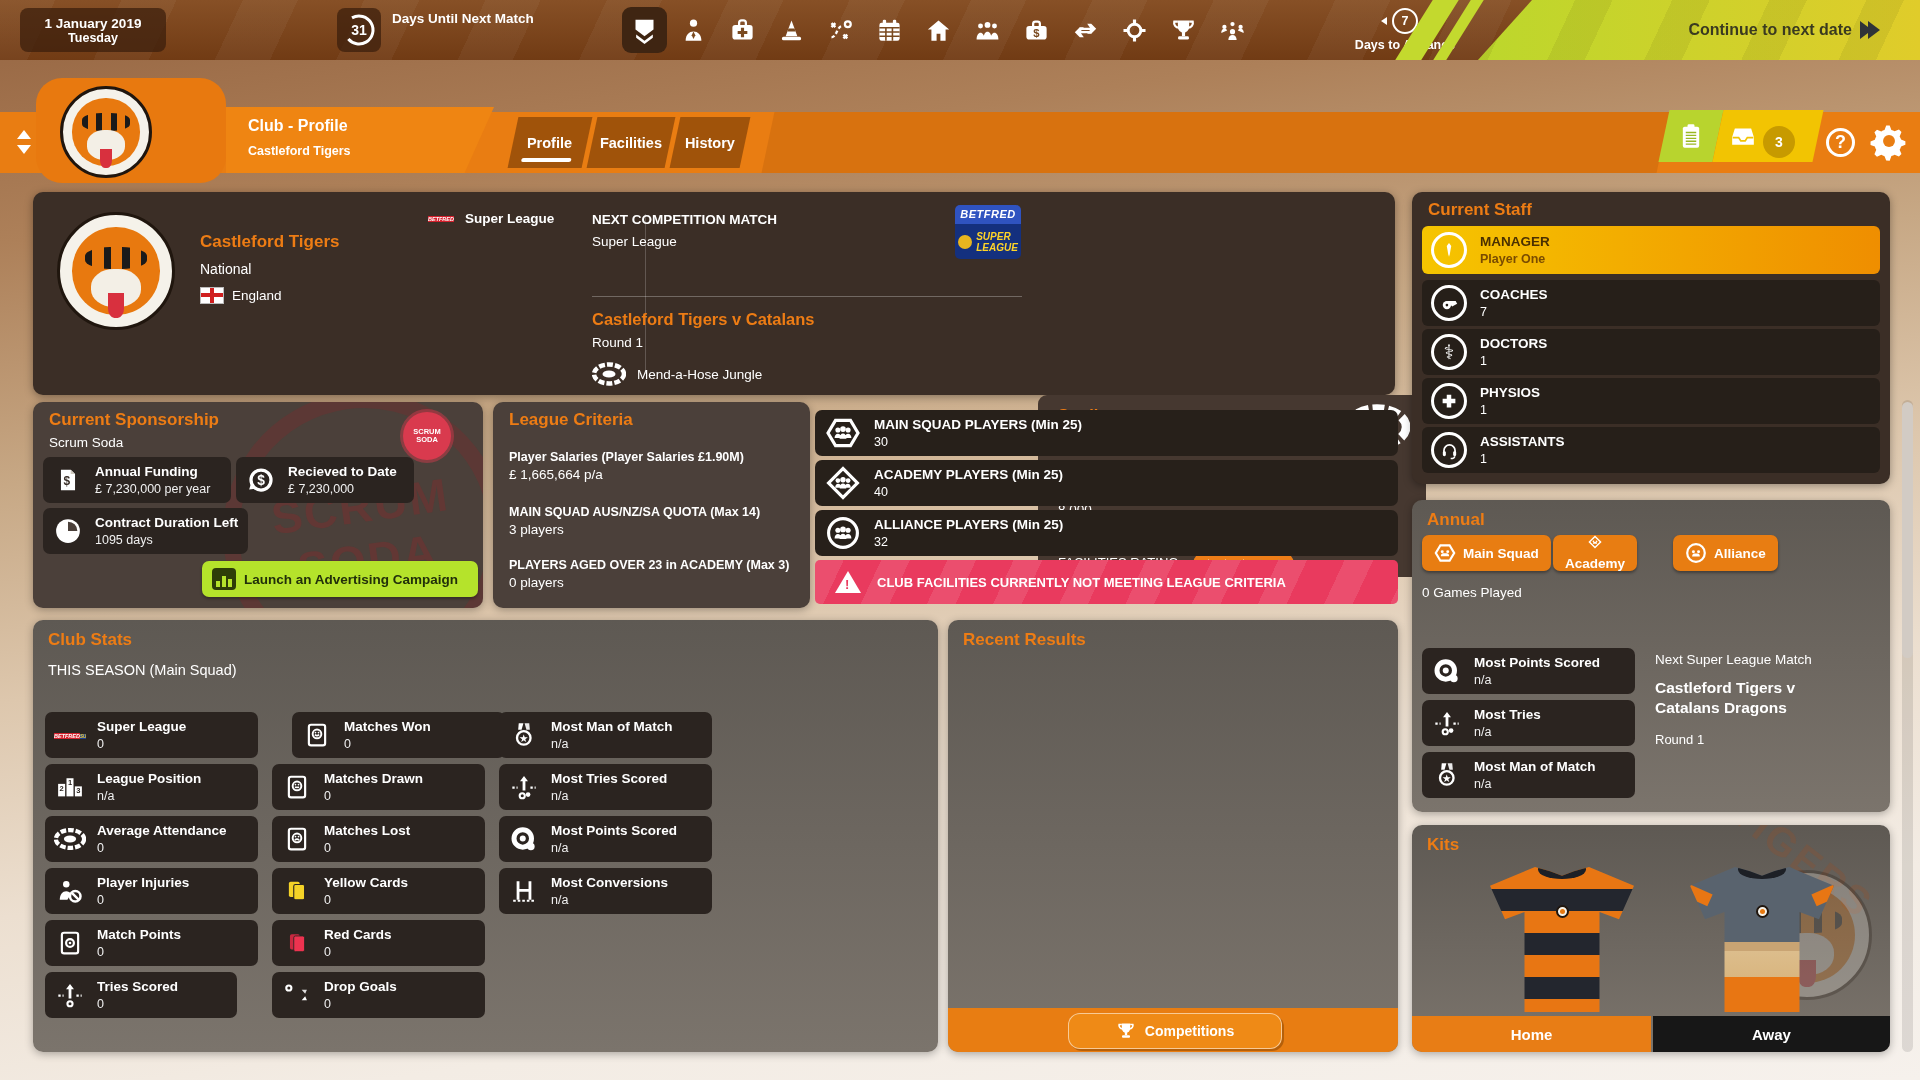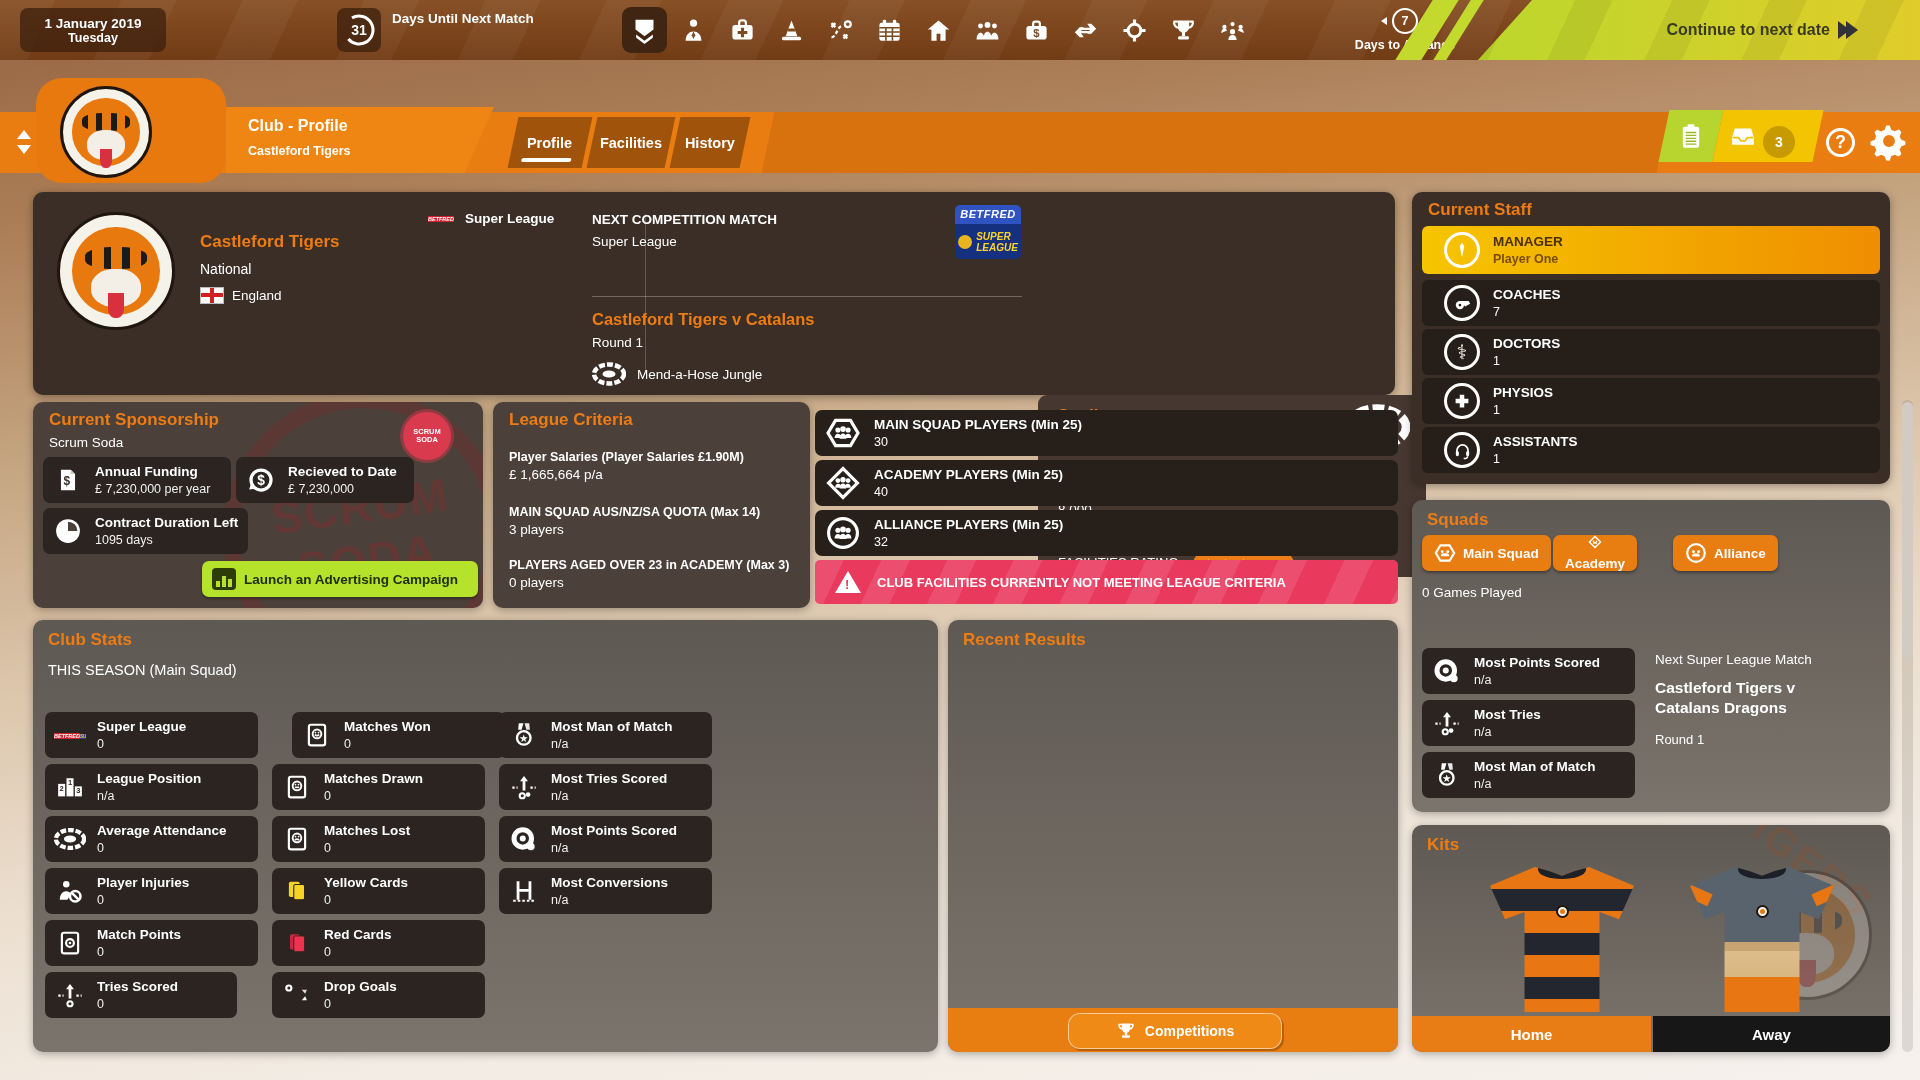--- a/index.html
+++ b/index.html
@@ -25,21 +25,21 @@
   .nav-i.sel:before{content:"";position:absolute;left:2px;top:7px;width:45px;height:46px;background:#3f2512;border-radius:9px;}
   .nav-i svg{position:relative;}
   #advance{left:1340px;top:8px;width:130px;color:#fff;text-align:center;}
   #advance .row{display:flex;align-items:center;justify-content:center;gap:5px;}
   #advance .circ{width:22px;height:22px;border:2px solid #fff;border-radius:50%;font-size:12.5px;font-weight:bold;display:flex;align-items:center;justify-content:center;}
   .tri{width:0;height:0;border-top:4px solid transparent;border-bottom:4px solid transparent;}
   .tri.l{border-right:6px solid #fff;} .tri.r{border-left:6px solid #fff;}
   #advance .lbl{font-size:12.5px;font-weight:bold;margin-top:4px;}
   #continue{left:1478px;top:0;width:442px;height:60px;cursor:pointer;
      background:linear-gradient(90deg,#bcd72c,#e0cc2a);clip-path:polygon(54px 0,100% 0,100% 100%,0 100%);
-     display:flex;align-items:center;justify-content:flex-end;padding-right:62px;box-sizing:border-box;gap:12px;}
+     display:flex;align-items:center;justify-content:flex-end;padding-right:40px;box-sizing:border-box;gap:12px;}
   #continue:before{content:"";position:absolute;inset:0;
      background:repeating-linear-gradient(115deg,rgba(120,120,20,.14) 0 34px,transparent 34px 88px);}
   #continue span{position:relative;color:#3a3a20;font-weight:bold;font-size:16px;}
   .stripe{top:0;height:60px;background:#c3d92e;}
   #str1{left:1414px;width:26px;transform:skewX(-32deg);}
   #str2{left:1452px;width:13px;transform:skewX(-32deg);}
   .chev2{position:relative;display:flex;}
   .chev2 i{width:0;height:0;border-top:9px solid transparent;border-bottom:9px solid transparent;border-left:12px solid #2f3338;margin-left:-4px;}
   
   #band{left:0;top:112px;width:1920px;height:61px;background:#e97d12;}
@@ -93,21 +93,21 @@
   .bflogo .b{background:#14307e;height:35px;display:flex;align-items:center;justify-content:center;gap:4px;}
   .bflogo .sh{width:14px;height:14px;border-radius:50%;background:#e8b51f;}
   .bflogo .sl{color:#ffd428;font-size:10px;line-height:11px;text-align:left;}
   
   #stadbox{left:1005px;top:203px;width:388px;height:182px;background:#463830;border-radius:9px;}
   .starpill{background:#ee7d18;border-radius:11px;height:21px;padding:0 9px;display:flex;align-items:center;gap:5px;}
   .starpill span{font-size:14px;line-height:1;} .st-f{color:#fff;} .st-e{color:#8d8d8d;}
   
   #staffpanel{left:1412px;top:192px;width:478px;height:292px;}
   .srow{position:absolute;left:10px;width:458px;height:46px;background:#261f19;border-radius:6px;
-     display:flex;align-items:center;gap:13px;padding-left:22px;box-sizing:border-box;cursor:pointer;}
+     display:flex;align-items:center;gap:13px;padding-left:9px;box-sizing:border-box;cursor:pointer;}
   .srow.mgr{height:48px;background:linear-gradient(90deg,#f6c500,#ef8e00);}
   .sicon{width:36px;height:36px;border:3px solid #fff;border-radius:50%;box-sizing:border-box;
      display:flex;align-items:center;justify-content:center;flex:0 0 36px;color:#fff;}
   .srow .txt b{display:block;font-size:13.5px;color:#fff;}
   .srow .txt i{display:block;font-style:normal;font-size:12.5px;color:#fff;margin-top:3px;}
   .srow.mgr .txt b{color:#4a3000;} .srow.mgr .txt i{color:#7a4c00;font-weight:bold;}
   
   .tile{position:absolute;background:#2b2420;border-radius:7px;height:46px;display:flex;align-items:center;gap:10px;
      padding:0 8px;box-sizing:border-box;}
   .tile .ticon{width:34px;display:flex;align-items:center;justify-content:center;flex:0 0 34px;}
@@ -844,21 +844,21 @@
             <path d="M7 4.2H3.8A4.2 4.2 0 0 0 8 9.5M17 4.2h3.2A4.2 4.2 0 0 1 16 9.5" fill="none" stroke="#fff" stroke-width="2"></path>
             <rect x="10.6" y="13" width="2.8" height="4"></rect>
             <rect x="7.2" y="17" width="9.6" height="3" rx="1.2"></rect>
           </svg>
         <span>Competitions</span>
       </div>
     </div>
   </div>
 
   <div id="squadspanel" class="abs pgrey">
-    <div class="ptitle" style="position:absolute;left:15px;top:10px;">Squads</div>
+    <div class="ptitle" style="position:absolute;left:15px;top:10px;">Annual</div>
   </div>
   <div class="sqbtn abs" style="left:1422px;">
     <svg width="22" height="22" viewBox="0 0 24 24">
         <path d="M7 3.6h10l5 8.4-5 8.4H7L2 12z" fill="none" stroke="#fff" stroke-width="2.4"></path>
         <circle cx="9" cy="10.5" r="1.6" fill="#fff"></circle>
         <circle cx="15" cy="10.5" r="1.6" fill="#fff"></circle>
         <path d="M7.5 15.5c0-2 1-3.2 2.4-3.2h4.2c1.4 0 2.4 1.2 2.4 3.2z" fill="#fff"></path>
       </svg>
     <span>Main Squad</span>
   </div>

